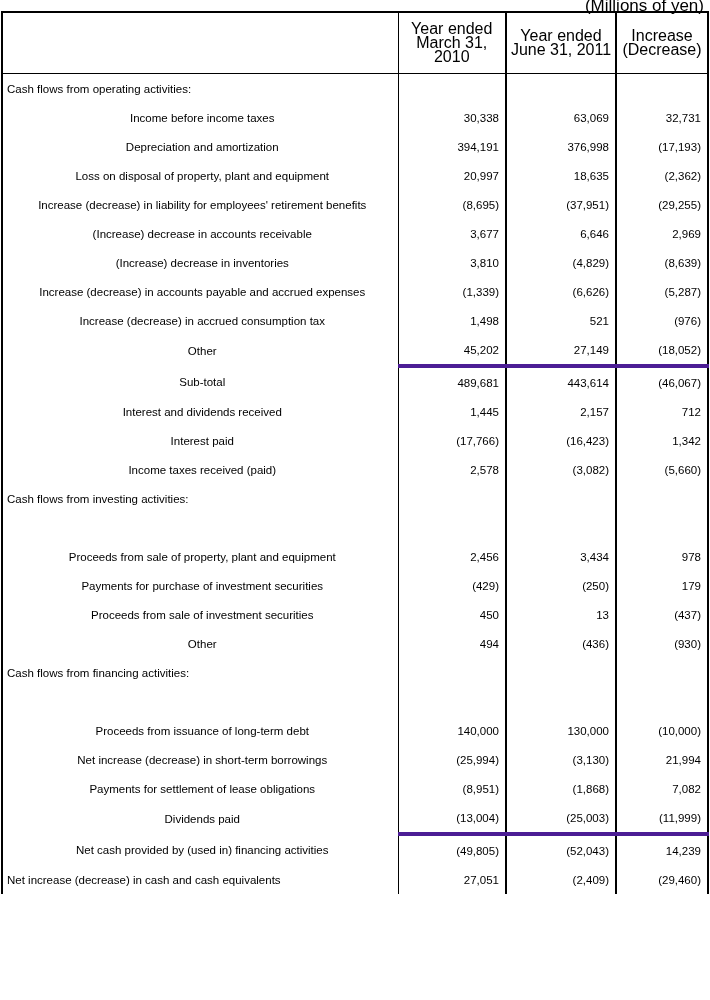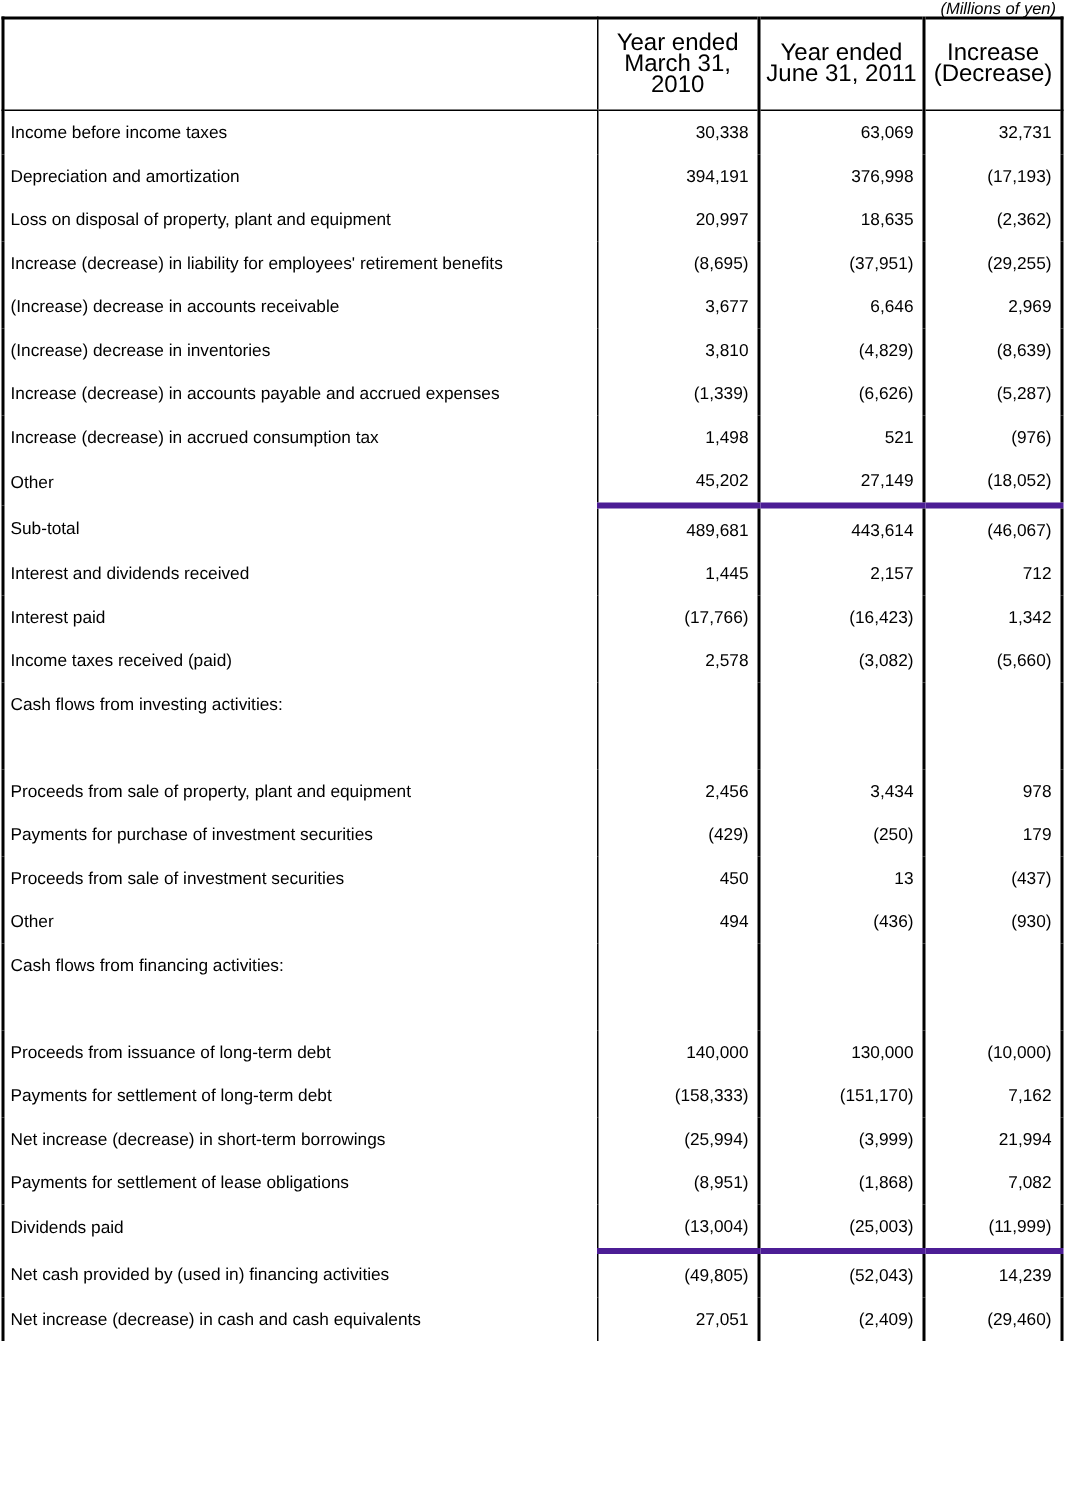--- a/index.html
+++ b/index.html
@@ -6,22 +6,22 @@
   body{
     width:710px;height:1000px;
     font-family:"Liberation Sans","DejaVu Sans",sans-serif;
     color:#000;
     -webkit-font-smoothing:none;
   }
   .sheet{position:relative;width:710px;height:1000px;overflow:hidden;}
 
   .caption{
     position:absolute;top:0px;left:0;width:706px;
-    text-align:right;font-size:11px;line-height:12px;
-    padding-right:2px;box-sizing:border-box;font-style:italic;
+    text-align:right;font-size:17px;line-height:12px;
+    padding-right:2px;box-sizing:border-box;
   }
 
   table.cf{
     position:absolute;top:11px;left:1px;
     width:706px;
     border-collapse:collapse;
     table-layout:fixed;
     font-size:11.5px;
   }
   table.cf col.c-label{width:396px;}
@@ -60,21 +60,21 @@
     padding-left:4px;
     white-space:nowrap;
     overflow:hidden;
   }
   td.num{
     text-align:right;
     padding-right:6px;
     white-space:nowrap;
   }
   .ind0{padding-left:3px;}
-  .ind1{padding-left:17px;}
+  .ind1{padding-left:17px;text-align:center;}
 
   
   tr.rule-top td.num{border-top:4px solid #4c1d95;}
 </style>
 </head>
 <body>
 
 <div class="sheet">
 
   <div class="caption">(Millions of yen)</div>
@@ -98,20 +98,26 @@
           <span>June 31, 2011</span>
         </td>
         <td>
           <span>Increase</span><br>
           <span>(Decrease)</span>
         </td>
       </tr>
     </thead>
     <tbody id="cf-body">
         <tr class="row">
+          <td class="label ind0">Cash flows from operating activities:</td>
+          <td class="num v-thin"></td>
+          <td class="num v-thick v-thick-r"></td>
+          <td class="num "></td>
+        </tr>
+        <tr class="row">
           <td class="label ind1">Income before income taxes</td>
           <td class="num v-thin">30,338</td>
           <td class="num v-thick v-thick-r">63,069</td>
           <td class="num ">32,731</td>
         </tr>
         <tr class="row">
           <td class="label ind1">Depreciation and amortization</td>
           <td class="num v-thin">394,191</td>
           <td class="num v-thick v-thick-r">376,998</td>
           <td class="num ">(17,193)</td>
@@ -230,29 +236,23 @@
           <td class="num v-thick v-thick-r"></td>
           <td class="num "></td>
         </tr>
         <tr class="row">
           <td class="label ind1">Proceeds from issuance of long-term debt</td>
           <td class="num v-thin">140,000</td>
           <td class="num v-thick v-thick-r">130,000</td>
           <td class="num ">(10,000)</td>
         </tr>
         <tr class="row">
-          <td class="label ind1">Payments for settlement of long-term debt</td>
-          <td class="num v-thin">(158,333)</td>
-          <td class="num v-thick v-thick-r">(151,170)</td>
-          <td class="num ">7,162</td>
-        </tr>
-        <tr class="row">
           <td class="label ind1">Net increase (decrease) in short-term borrowings</td>
           <td class="num v-thin">(25,994)</td>
-          <td class="num v-thick v-thick-r">(3,999)</td>
+          <td class="num v-thick v-thick-r">(3,130)</td>
           <td class="num ">21,994</td>
         </tr>
         <tr class="row">
           <td class="label ind1">Payments for settlement of lease obligations</td>
           <td class="num v-thin">(8,951)</td>
           <td class="num v-thick v-thick-r">(1,868)</td>
           <td class="num ">7,082</td>
         </tr>
         <tr class="row">
           <td class="label ind1">Dividends paid</td>

